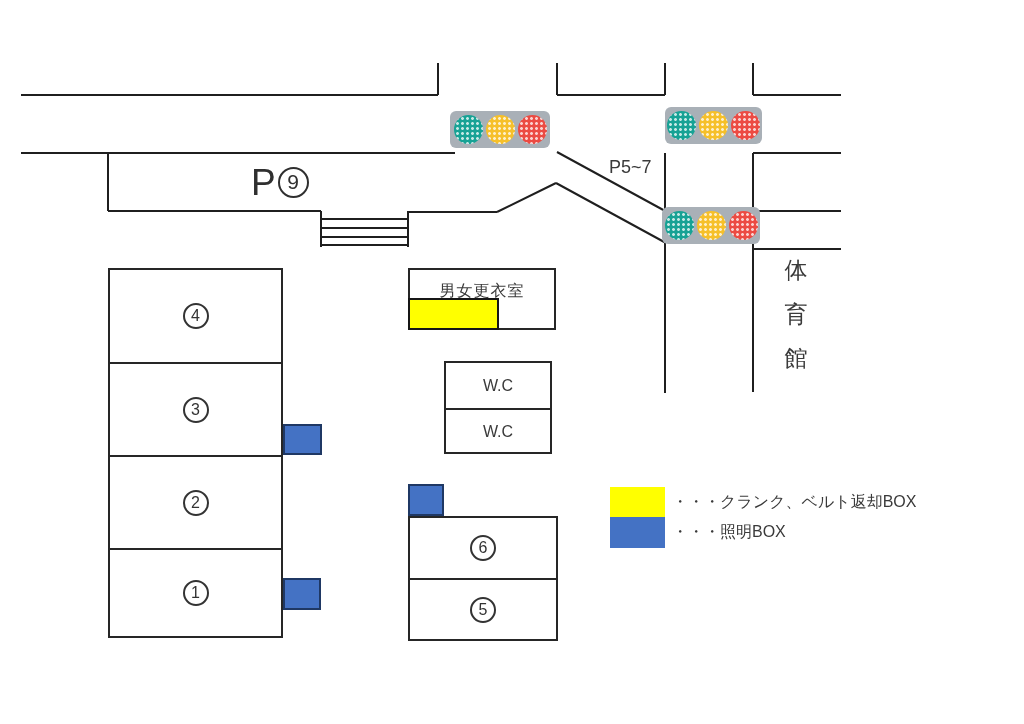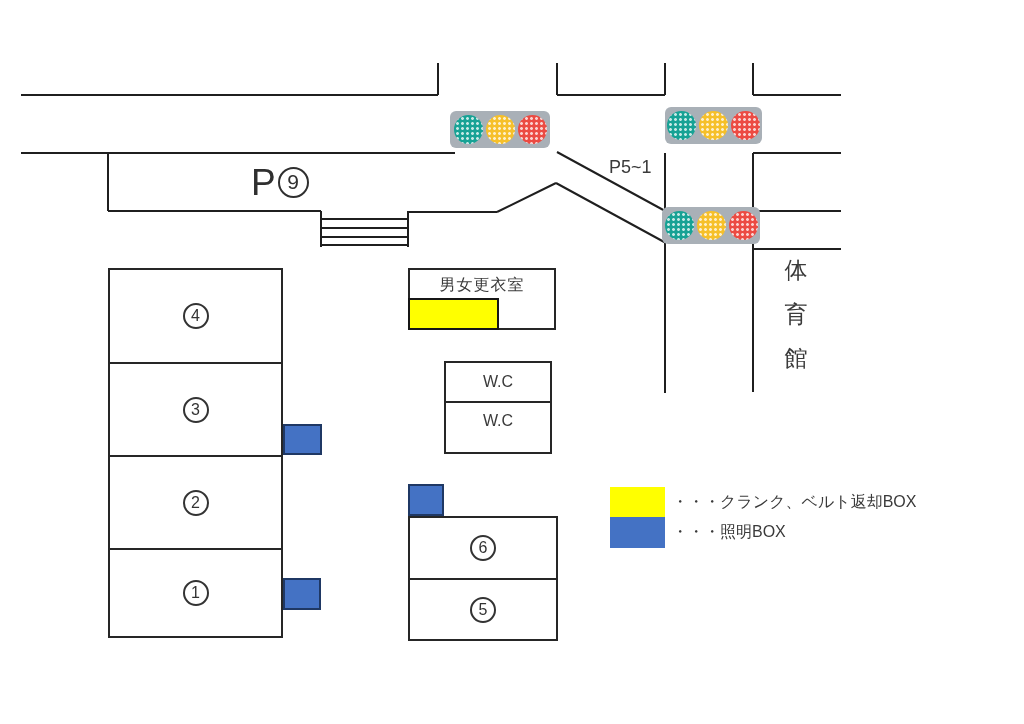--- a/index.html
+++ b/index.html
@@ -24,28 +24,28 @@
   
   .building{position:absolute;border:2px solid #262626;box-sizing:border-box;background:#fff;}
   .building .unit{display:flex;align-items:center;justify-content:center;box-sizing:border-box;}
   .building .unit + .unit{border-top:2px solid #262626;}
   .circled{
     display:flex;align-items:center;justify-content:center;
     width:26px;height:26px;border:2px solid #333;border-radius:50%;
     font-size:16px;color:#333;box-sizing:border-box;
   }
 
-  .room-label{display:block;text-align:center;padding-top:5px;font-size:16px;letter-spacing:1px;color:#3a3a3a;}
+  .room-label{display:block;text-align:center;padding-top:11px;font-size:16px;letter-spacing:1px;color:#3a3a3a;}
   .yellow-box{
     position:absolute;left:-2px;bottom:-2px;width:91px;height:32px;
     border:2px solid #161616;box-sizing:border-box;
   }
   .blue-box{position:absolute;border:2px solid #1F3864;box-sizing:border-box;}
 
-  .facility .unit{font-size:16px;height:38px;}
+  .facility .unit{font-size:16px;height:45px;}
 
   
   .gym{
     position:absolute;left:781px;top:255px;width:30px;
     display:flex;flex-direction:column;align-items:center;row-gap:13px;
     font-size:23px;color:#3a3a3a;
   }
 
   
   .p9{position:absolute;left:251px;top:163px;height:38px;display:flex;align-items:center;gap:2px;color:#2f2f2f;}
@@ -91,21 +91,21 @@
     <span class="lamp" style="background-color: rgb(23, 162, 149);"></span>
     <span class="lamp" style="background-color: rgb(246, 192, 42);"></span>
     <span class="lamp" style="background-color: rgb(236, 75, 67);"></span>
   </div>
 
   <div class="p9">
     <span class="p">P</span>
     <span class="circ">9</span>
   </div>
 
-  <div class="p58">P5~1</div>
+  <div class="p58">P5~7</div>
 
   <div class="gym">
     <span>体</span>
     <span>育</span>
     <span>館</span>
   </div>
 
   <div class="building" style="left:108px;top:268px;width:175px;height:370px;">
     <div class="unit" style="height:92px;">
       <span class="circled">4</span>

